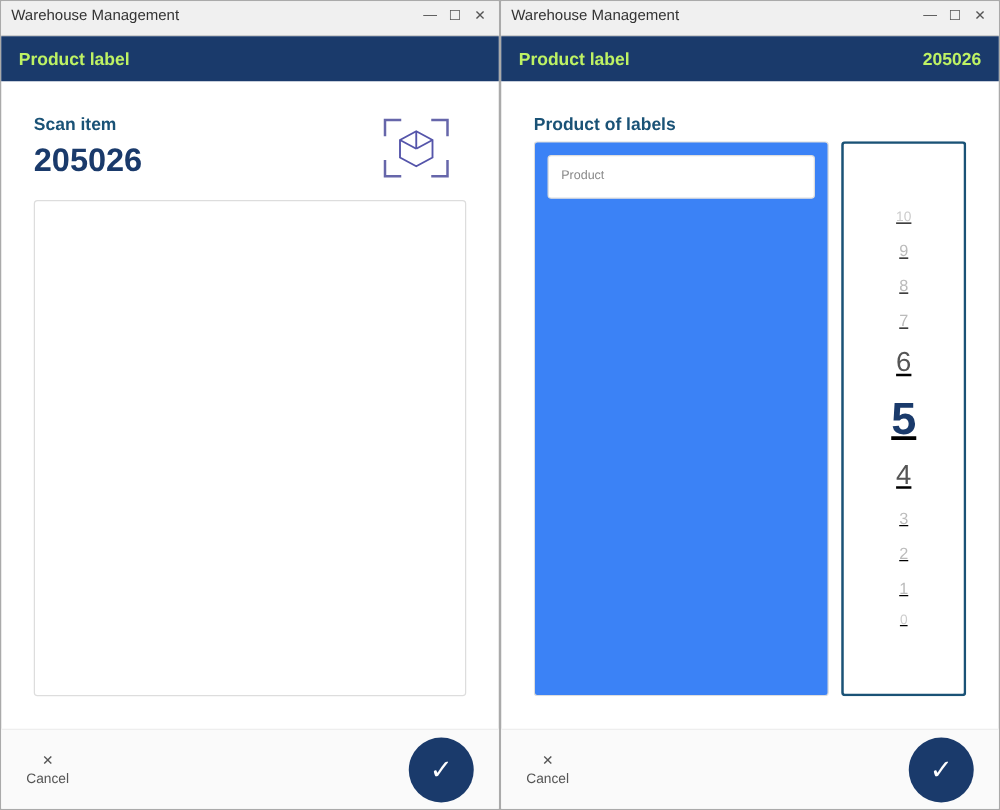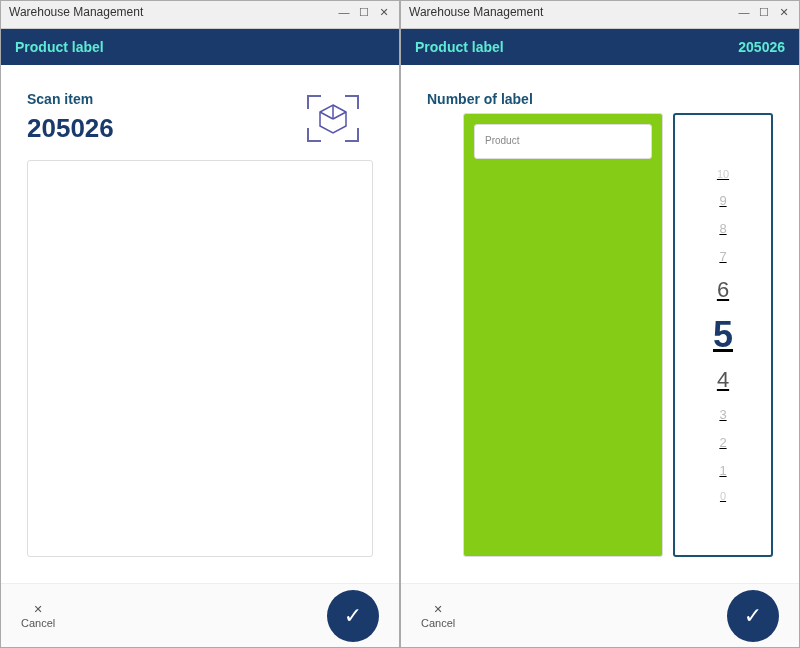--- a/index.html
+++ b/index.html
@@ -51,21 +51,21 @@
       font-size: 11px;
       color: #555;
       display: flex;
       align-items: center;
       justify-content: center;
       padding: 0;
     }
 
     .header-bar {
       background: #1a3a6b;
-      color: #5eead4;
+      color: #bef264;
       display: flex;
       align-items: center;
       justify-content: space-between;
       padding: 0 14px;
       height: 36px;
     }
 
     .header-bar-title {
       font-size: 14px;
       font-weight: 600;
@@ -198,23 +198,22 @@
       gap: 10px;
       flex: 1;
       overflow: hidden;
     }
 
     .product-panel {
       flex: 1;
       border: 1px solid #ddd;
       border-radius: 3px;
       overflow-y: auto;
-      background: #84cc16;
+      background: #3b82f6;
       padding: 10px;
-      margin-left: 36px;
     }
 
     .number-picker {
       width: 100px;
       border: 2px solid #1a5276;
       border-radius: 3px;
       display: flex;
       flex-direction: column;
       align-items: center;
       justify-content: center;
@@ -346,21 +345,21 @@
       <button class="title-btn">✕</button>
     </div>
   </div>
 
   <div class="header-bar">
     <span class="header-bar-title">Product label</span>
     <span class="header-bar-value">205026</span>
   </div>
 
   <div class="content-area">
-    <div class="section-label">Number of label</div>
+    <div class="section-label">Product of labels</div>
 
     <div class="right-panels">
 
       <div class="product-panel">
         <div class="product-card">
           <div class="product-card-label">Product</div>
         </div>
       </div>
 
       <div class="number-picker">

